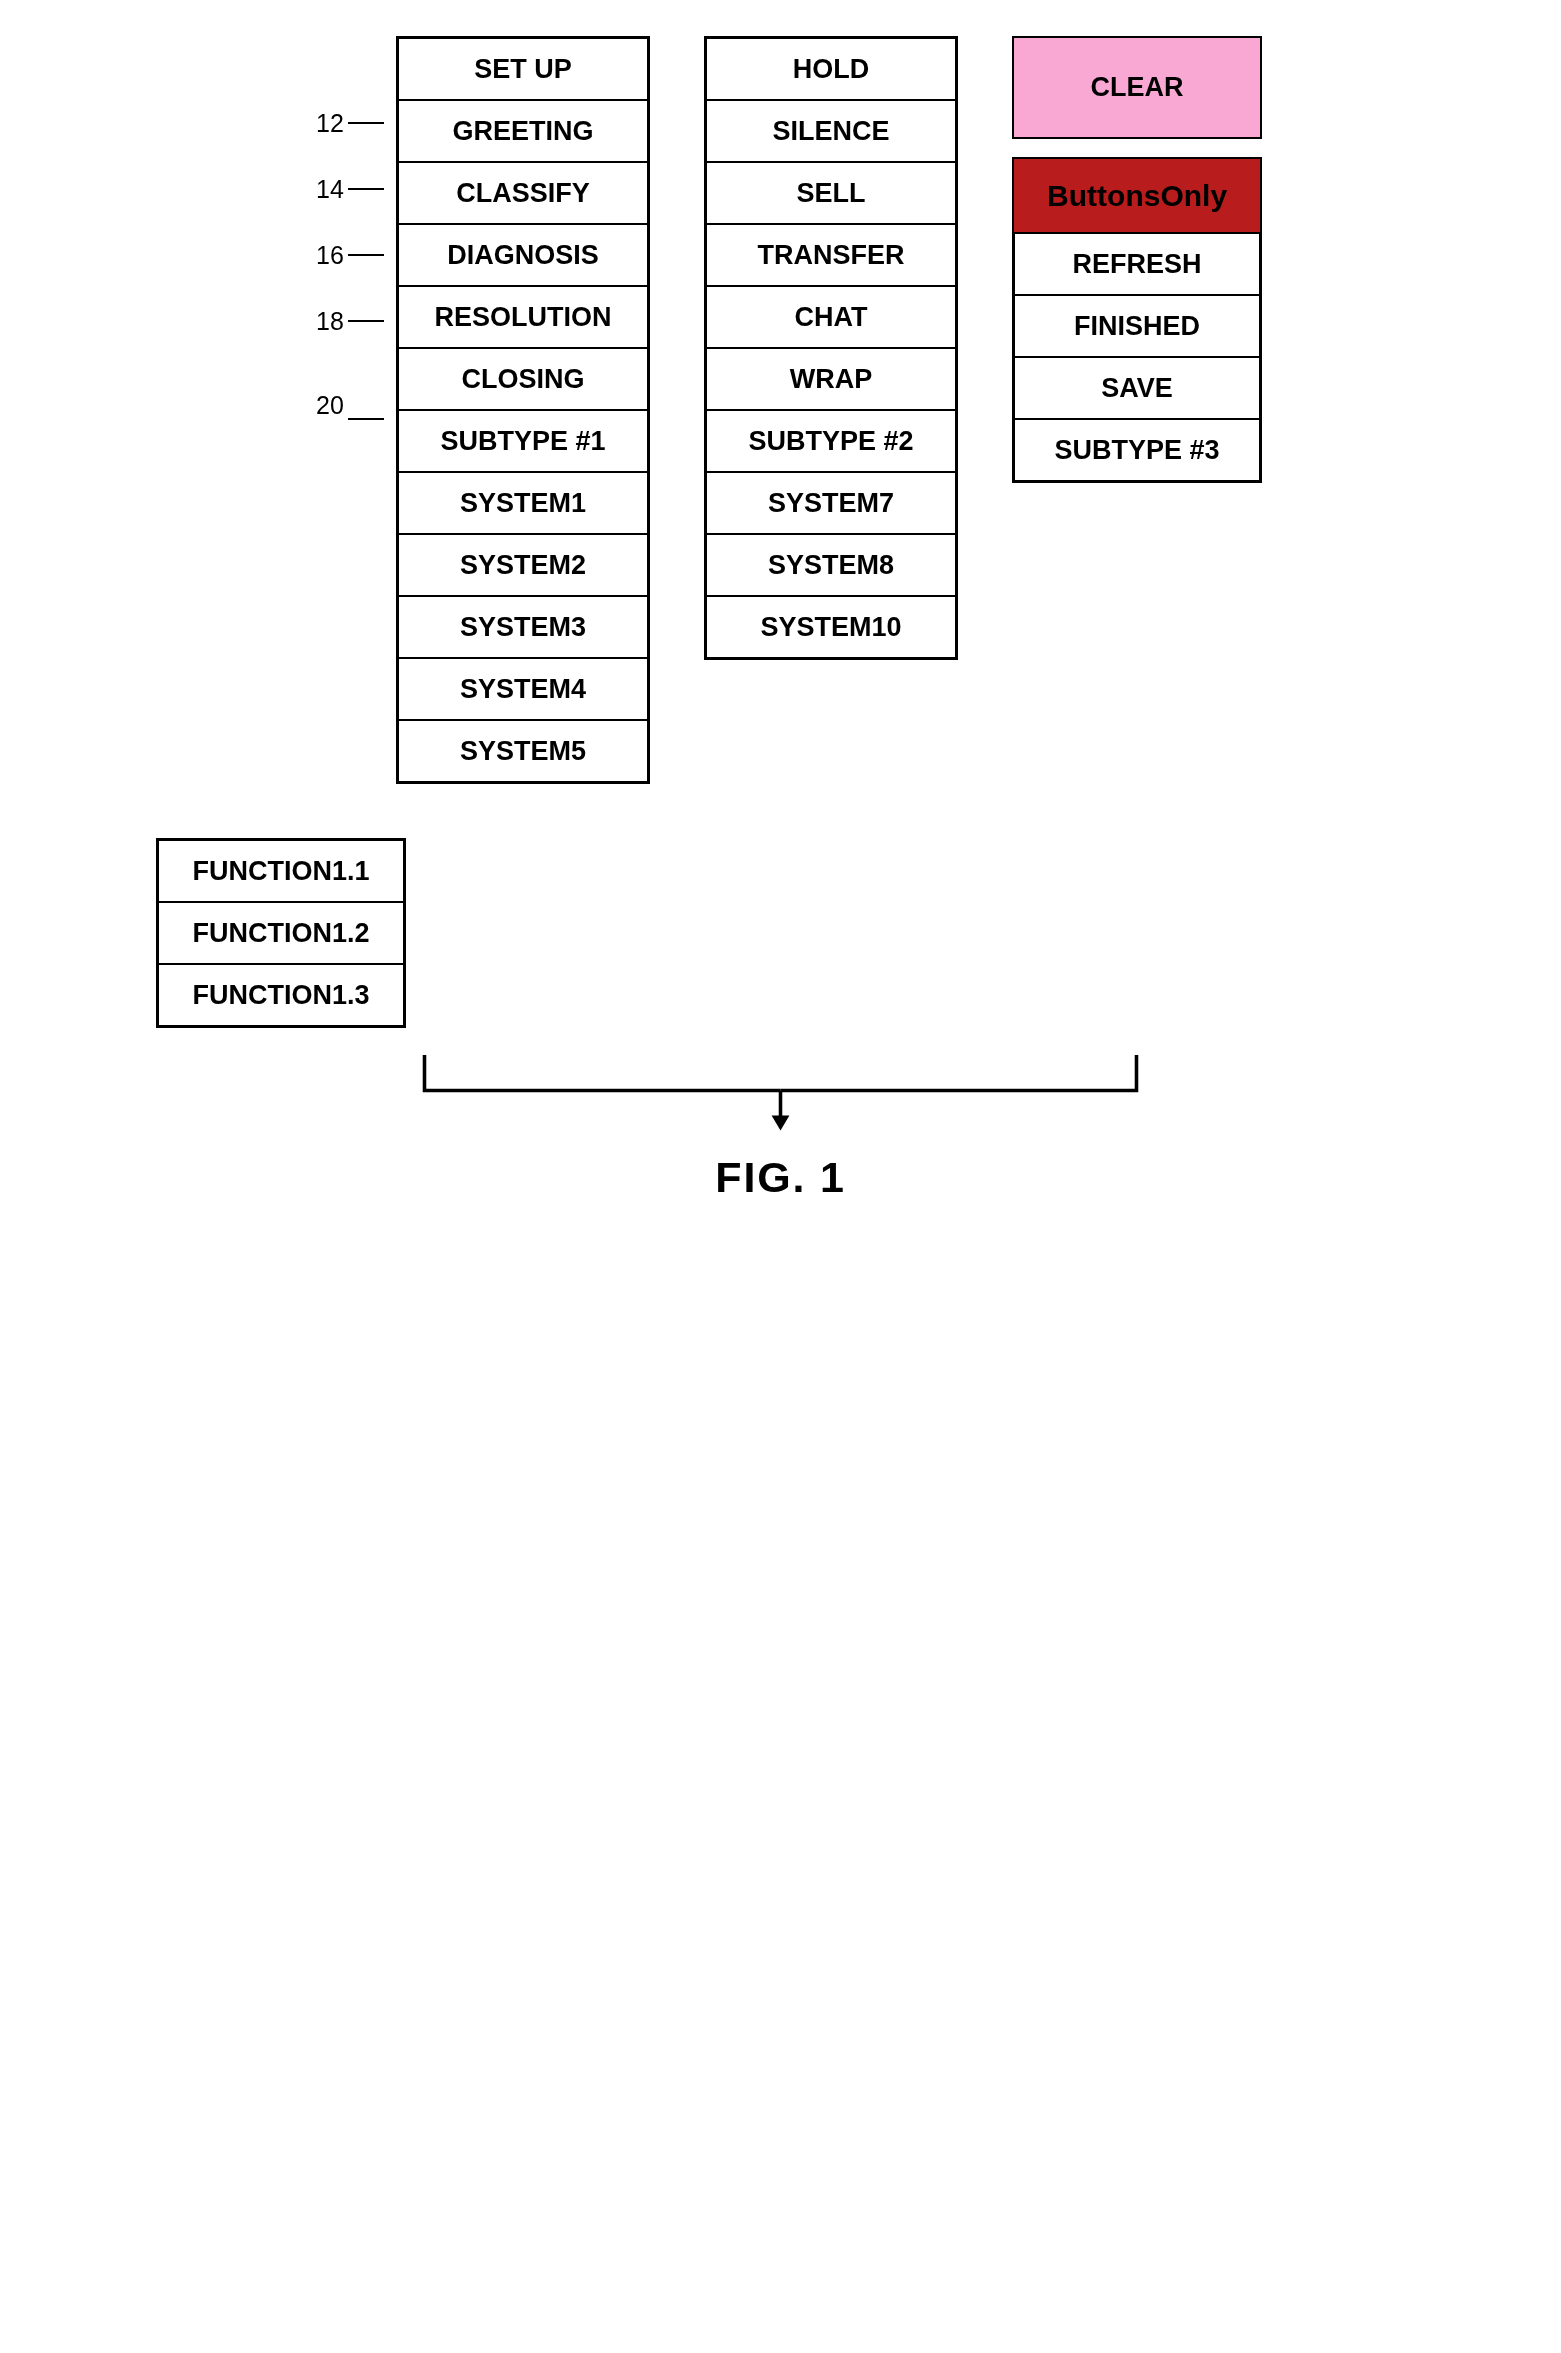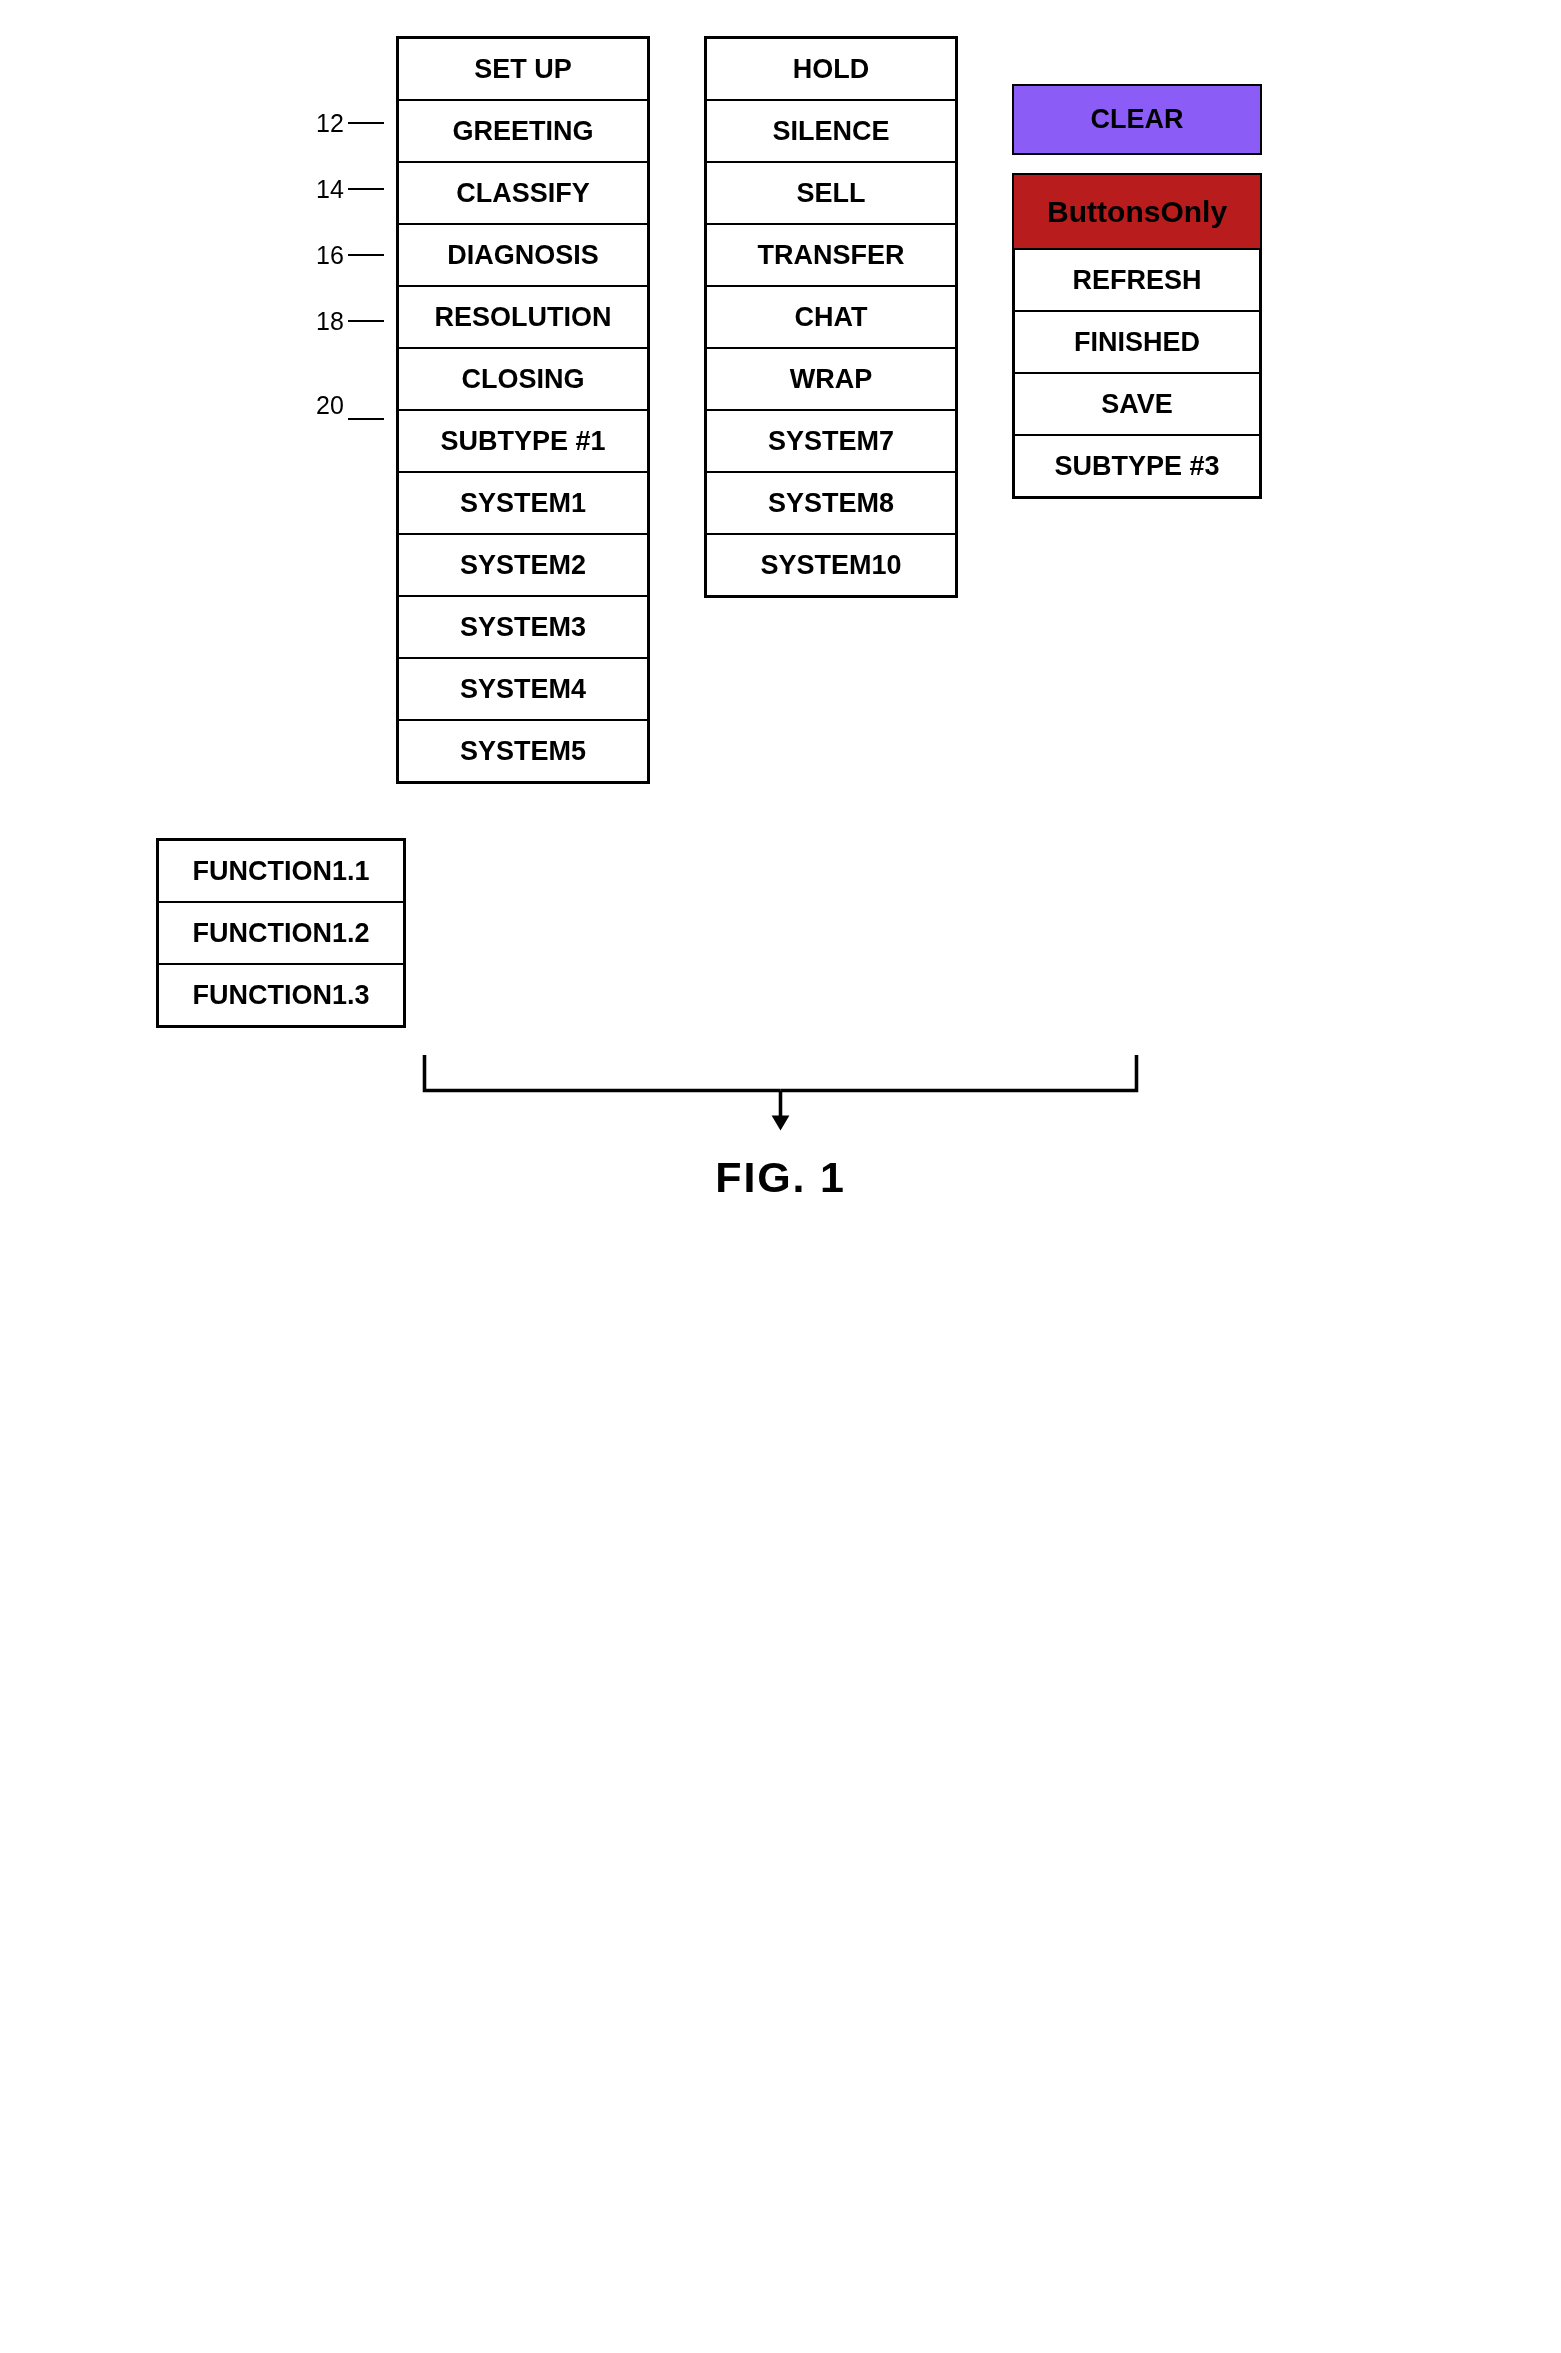--- a/index.html
+++ b/index.html
@@ -69,32 +69,31 @@
     .col2 .cell { min-width: 250px; }
     
     .col3-container {
       display: flex;
       flex-direction: column;
       gap: 0;
     }
     .col3-top {
       border: 2.7px solid #000;
       min-width: 250px;
-      padding: 18px;
+      padding: 34px;
       font-size: 27px;
       font-weight: 900;
       font-family: 'Arial Black', Arial, sans-serif;
       text-align: center;
-      background: #8b5cf6;
+      background: #f9a8d4;
       cursor: pointer;
       display: flex;
       align-items: center;
       justify-content: center;
       margin-bottom: 18px;
-      margin-top: 48px;
     }
     .col3-box {
       border: 2.7px solid #000;
       display: flex;
       flex-direction: column;
     }
     .col3-buttons-only {
       font-size: 30px;
       font-weight: 900;
       font-family: 'Arial Black', Arial, sans-serif;
@@ -211,20 +210,21 @@
       </div>
     </div>
 
     <div class="col-box col2">
       <div class="cell">HOLD</div>
       <div class="cell">SILENCE</div>
       <div class="cell">SELL</div>
       <div class="cell">TRANSFER</div>
       <div class="cell">CHAT</div>
       <div class="cell">WRAP</div>
+      <div class="cell">SUBTYPE  #2</div>
       <div class="cell">SYSTEM7</div>
       <div class="cell">SYSTEM8</div>
       <div class="cell">SYSTEM10</div>
     </div>
 
     <div class="col3-container">
 
       <div class="col3-top" style="min-width:250px; min-height:71px;">CLEAR</div>
 
       <div class="col3-box">

